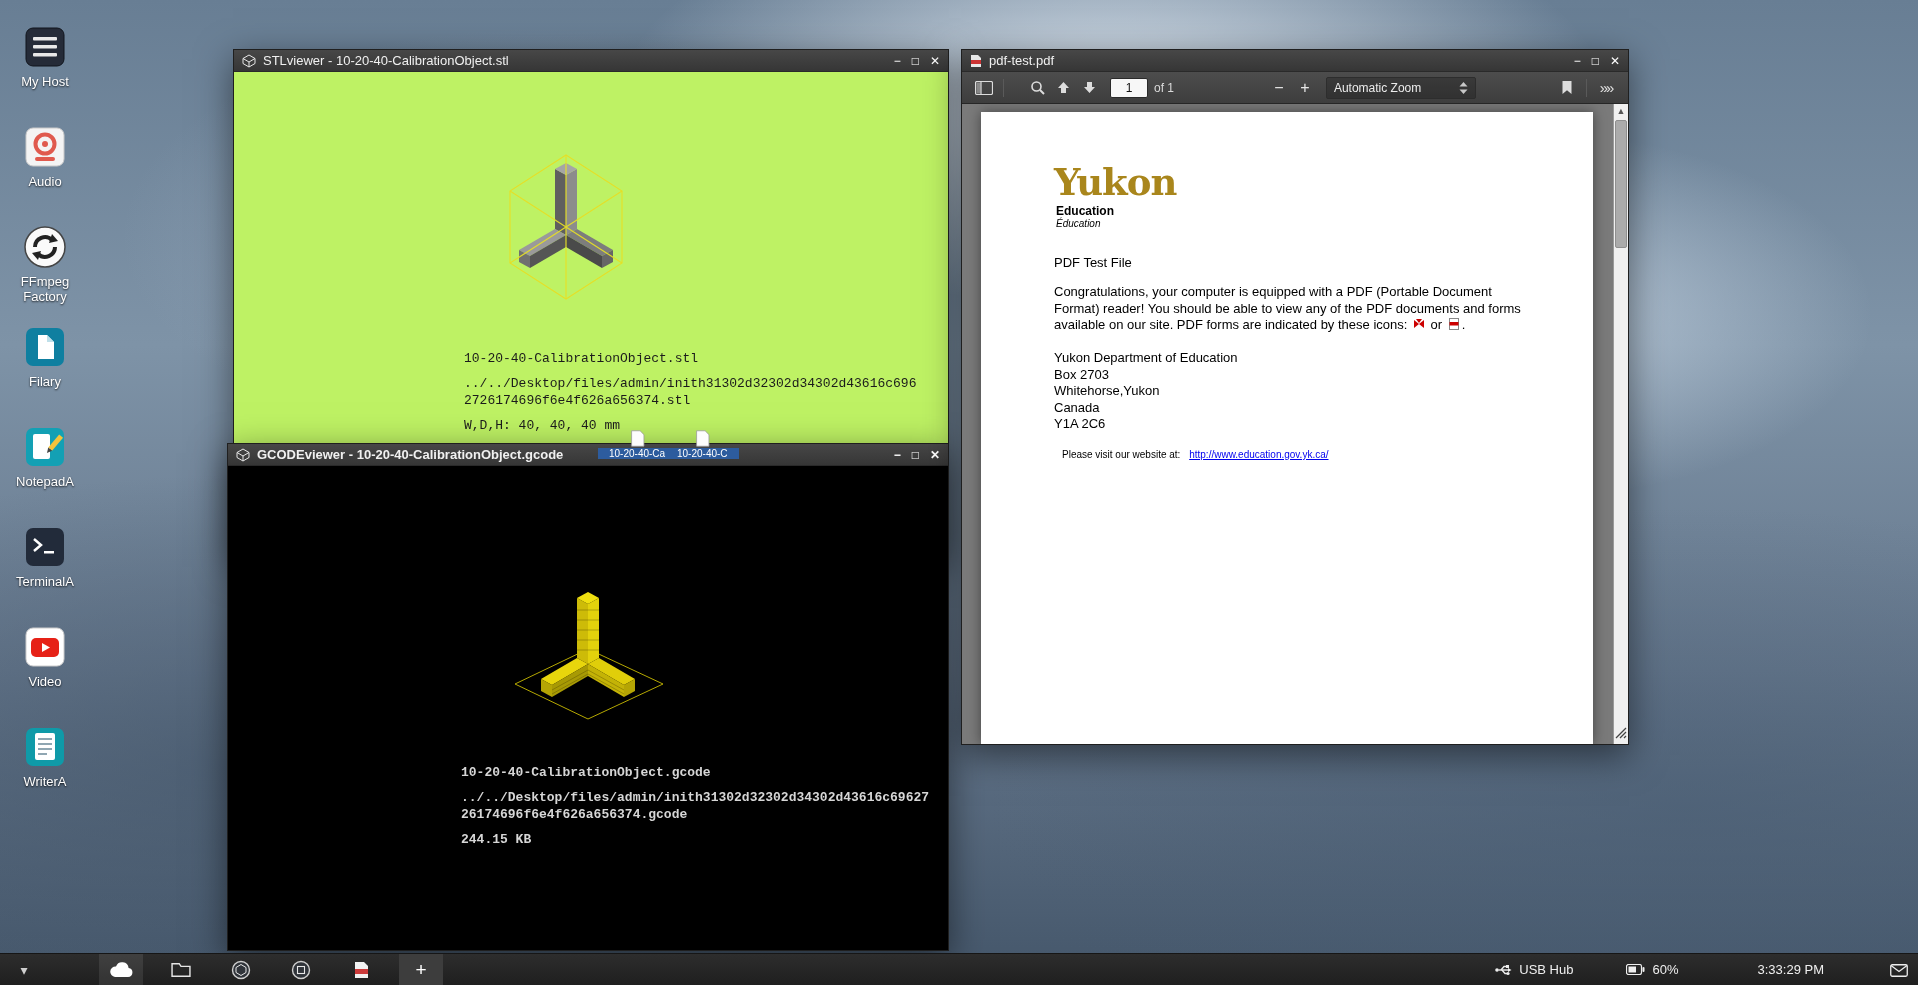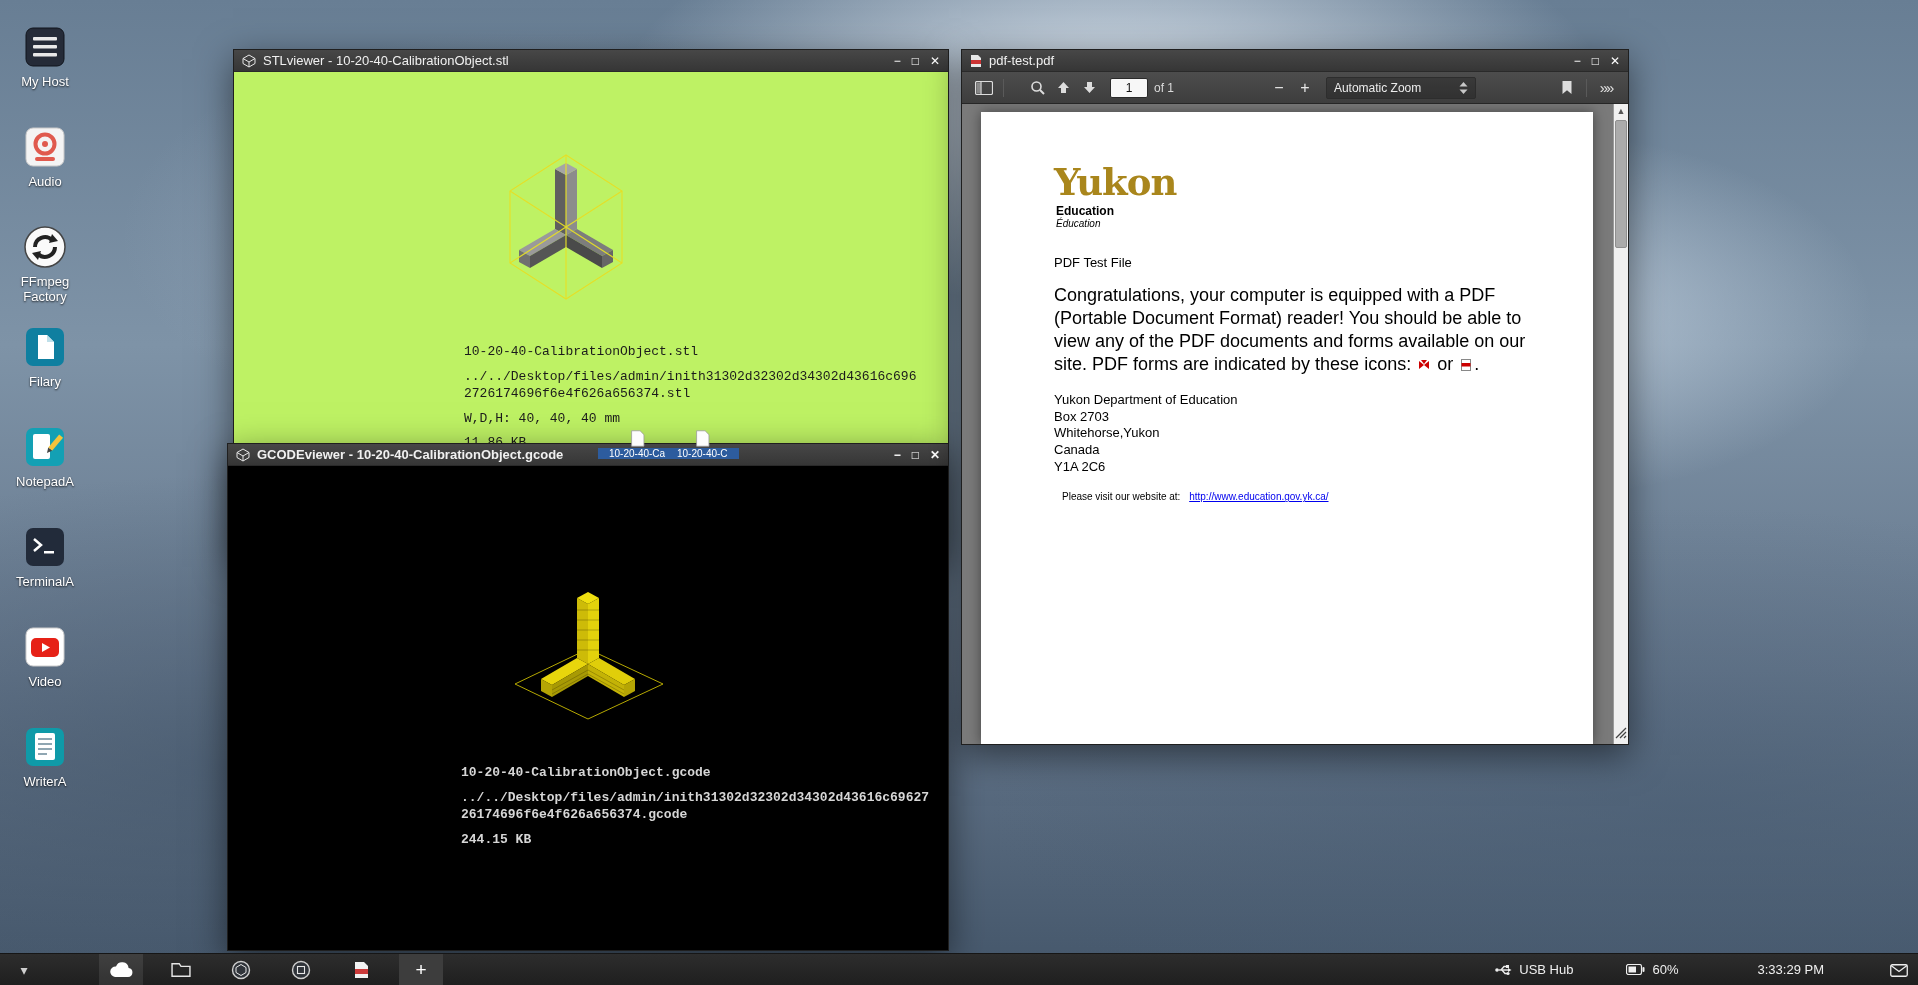--- a/index.html
+++ b/index.html
@@ -27,21 +27,21 @@
   .titlebar .t { color:#f0f0f0; font-size:13px; flex:1; white-space:nowrap; overflow:hidden; }
   .winbtns { display:flex; gap:11px; }
   .winbtn { color:#fff; font-size:12px; line-height:20px; cursor:pointer; }
 
   #stl-window   { left:233px; top:49px;  width:716px; height:508px; background:#bef264; z-index:10; }
   #gcode-window { left:227px; top:443px; width:722px; height:508px; background:#000;    z-index:20;font-weight:bold; }
   #pdf-window   { left:961px; top:49px;  width:668px; height:696px; background:#787878; z-index:20; }
 
   .viewer-body { position:absolute; left:0; right:0; top:22px; bottom:0; overflow:hidden; }
   .mono { font-family:"Liberation Mono","DejaVu Sans Mono",monospace; font-size:13px; }
-  .stl-text   { position:absolute; left:230px; top:272px; color:#1b1b1b; }
+  .stl-text   { position:absolute; left:230px; top:279px; color:#1b1b1b; }
   .gcode-text { position:absolute; left:233px; top:299px; color:#d6d6d6; }
   .ft-name { margin-bottom:9px; }
   .ft-path { line-height:17px; }
   .ft-dims, .ft-size { margin-top:9px; }
   .grip { position:absolute; right:1px; bottom:1px; z-index:5; cursor:nwse-resize; }
 
   
   .ghost-file { position:absolute; top:430px; z-index:30; display:flex; flex-direction:column; align-items:center; }
   .ghost-label { background:#2d5c9e; color:#fff; font-size:10px; padding:0 11px; margin-top:1px; white-space:nowrap; }
 
@@ -61,21 +61,21 @@
   .chevrons { font-size:15px; color:#e0e0e0; letter-spacing:-2px; }
 
   .pdf-content { position:absolute; left:0; right:0; top:54px; bottom:0; background:#7a7a7a; overflow:hidden; }
   .pdf-page { position:absolute; left:19px; top:8px; width:612px; bottom:0; background:#fff;
               box-shadow:0 0 12px rgba(0,0,0,.45); color:#000; }
   .page-inner { padding:52px 66px 0 73px; }
   .yukon-logo { font-family:"DejaVu Serif", serif; font-weight:700; font-size:37px; color:#a9861c; letter-spacing:-1px; line-height:1; }
   .yukon-sub1 { font-size:12px; font-weight:700; margin-top:3px; margin-left:2px; }
   .yukon-sub2 { font-size:10px; font-style:italic; margin-left:2px; }
   .pdf-heading { font-size:13px; margin-top:26px; }
-  .pdf-para { font-size:18px; line-height:1.28; margin-top:14px; width:472px; }
+  .pdf-para { font-size:13px; line-height:1.28; margin-top:14px; width:472px; }
   .pdf-addr { font-size:13px; line-height:1.28; margin-top:16px; }
   .pdf-site { font-size:10px; margin-top:16px;margin-left:8px; }
   .pdf-link { color:#0000ee; text-decoration:underline; cursor:pointer; }
   .inline-ico { display:inline-block; vertical-align:-1px; margin:0 2px; }
 
   .pdf-scrollbar { position:absolute; right:0; top:0; bottom:0; width:15px; background:#f0f0f0; border-left:1px solid #9a9a9a; }
   .sb-arrow { display:block; text-align:center; font-size:9px; color:#555; line-height:14px; cursor:pointer; }
   .sb-thumb { position:absolute; left:1px; top:16px; width:12px; height:128px; background:#ababab; border:1px solid #8f8f8f; border-radius:2px; cursor:pointer; }
 
   

